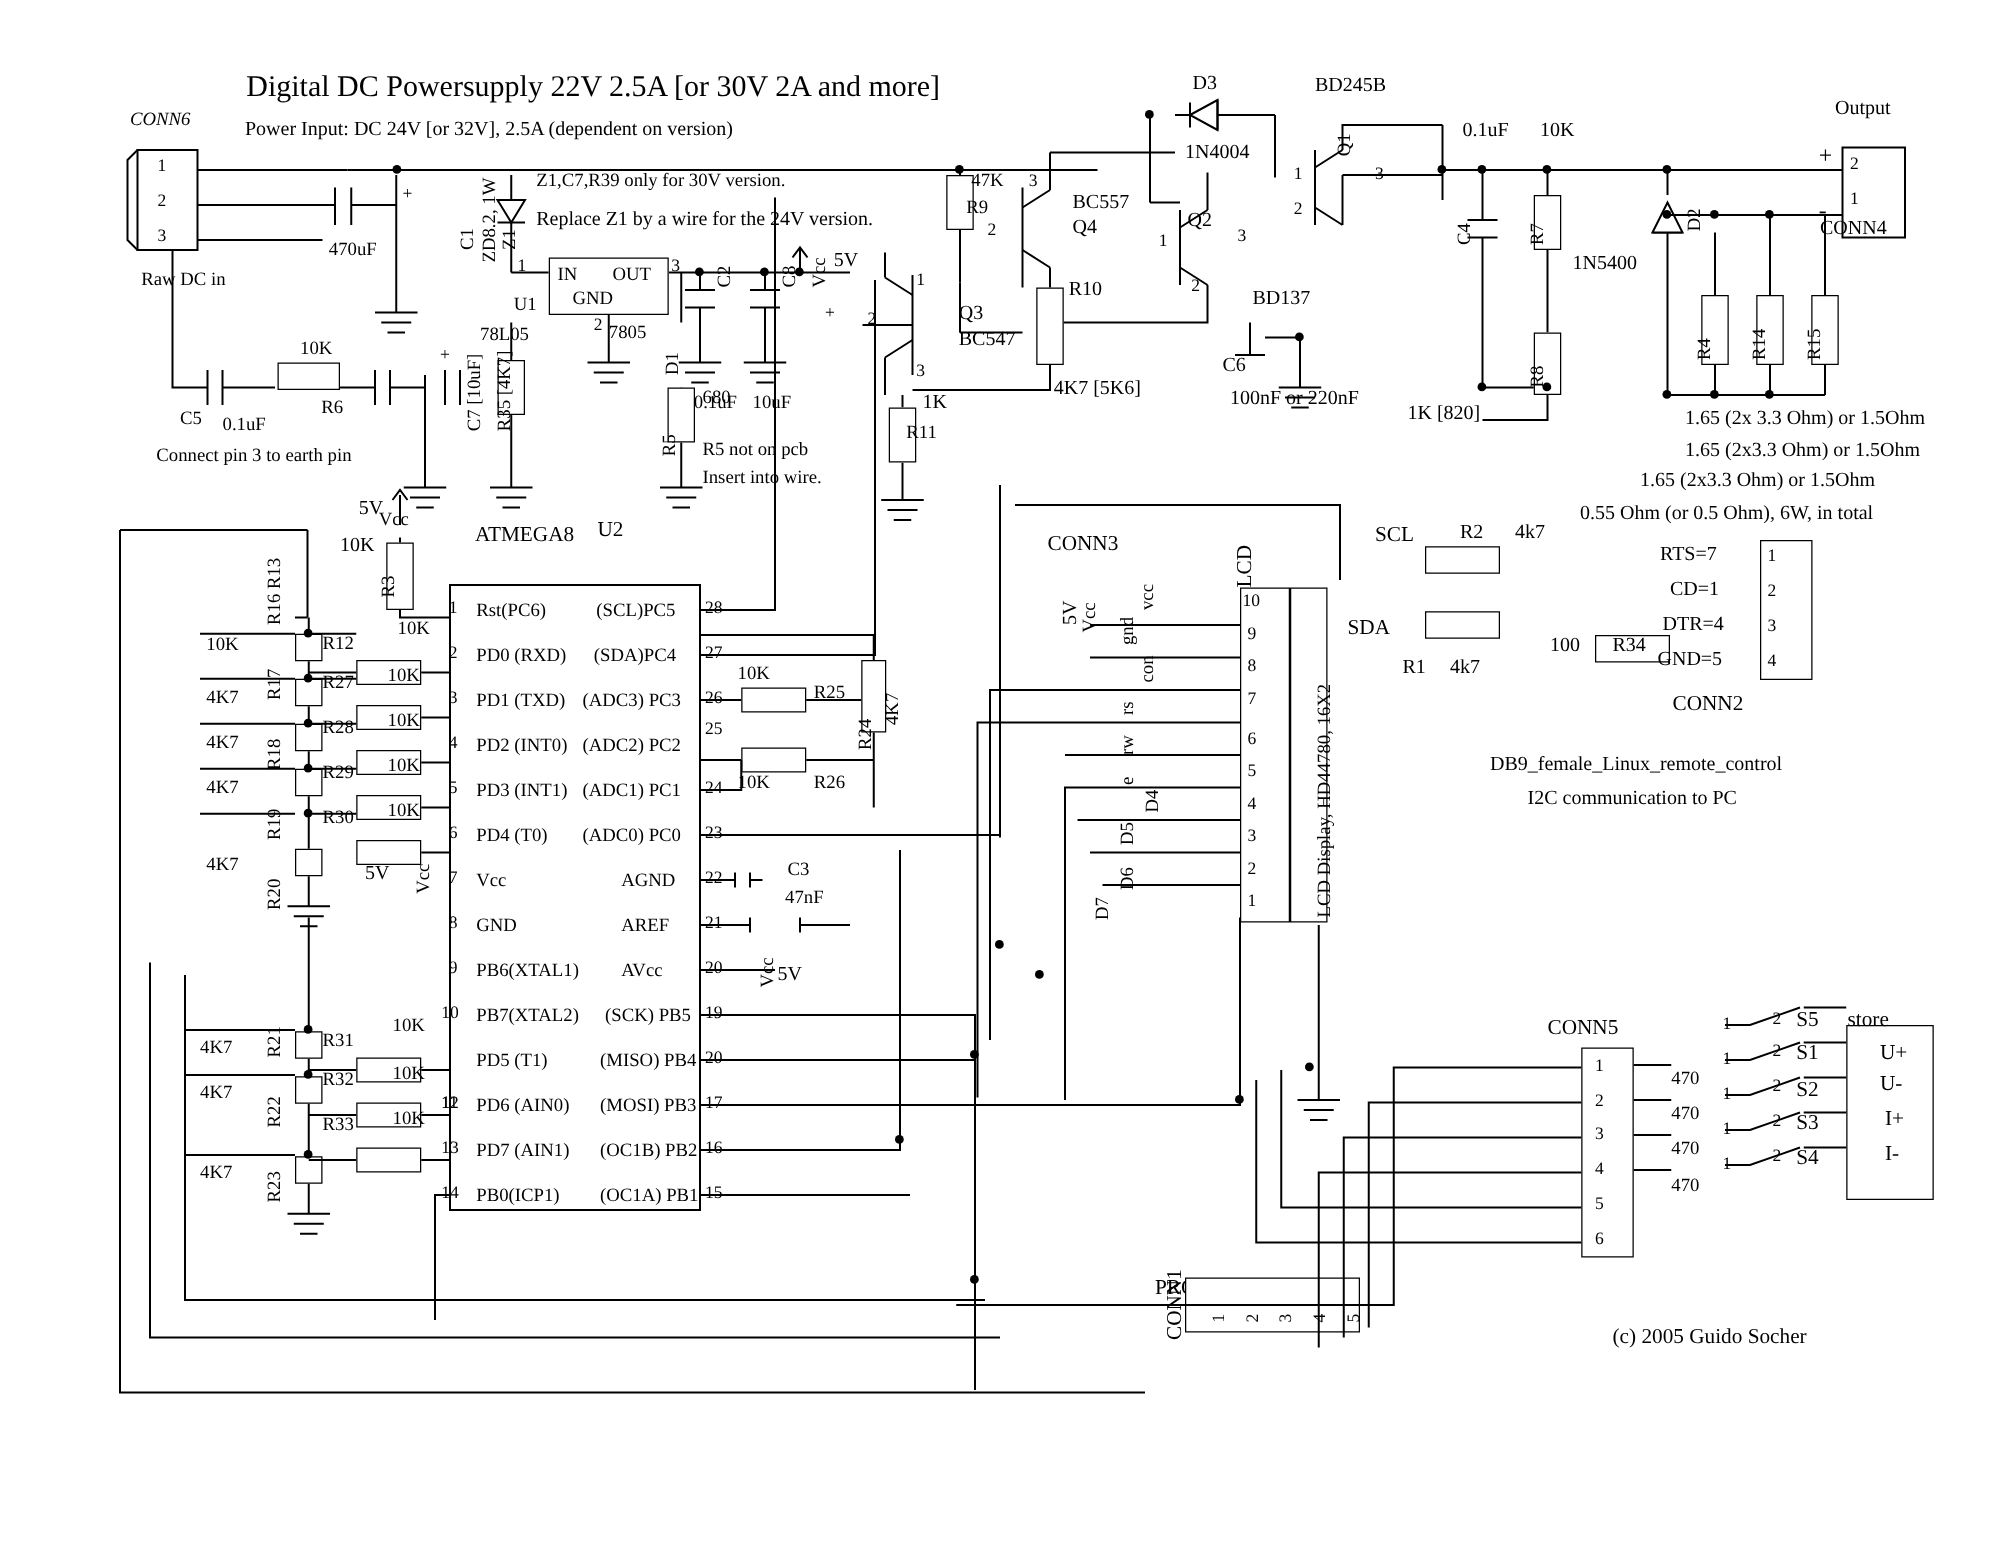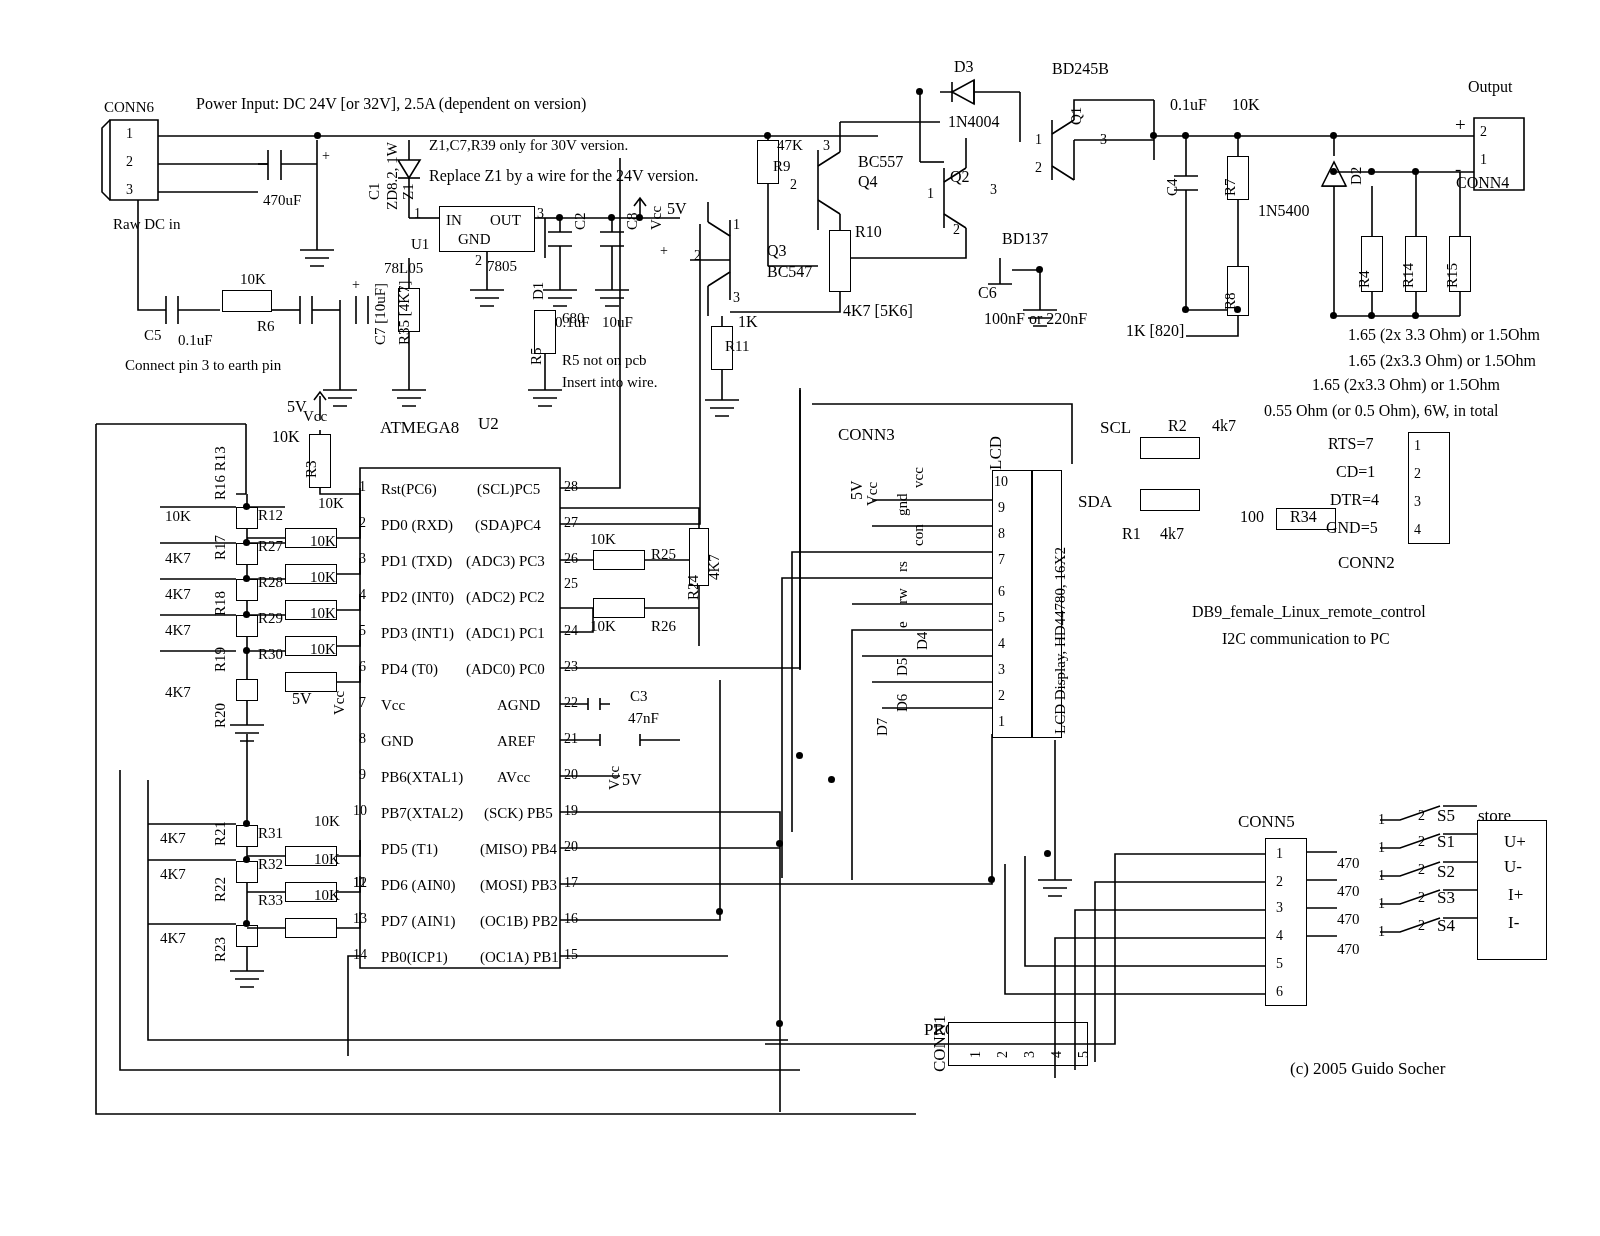--- a/index.html
+++ b/index.html
@@ -167,23 +167,24 @@
     <path d="M96 424 h150"></path>
     <path d="M246 424 v70"></path>
     <path d="M320 420 v-24 M314 400 l6 -8 l6 8"></path>
     <path d="M320 430 v28"></path>
     <path d="M320 488 v6 h40"></path>
 
     <path d="M360 468 h200 v500 h-200 z"></path>
   </g>
 </svg>
 
+<div class="t f20" style="left:197px;top:57px;">Digital DC Powersupply 22V 2.5A [or 30V 2A and more]</div>
 <div class="t f14" style="left:196px;top:95px;">Power Input: DC 24V [or 32V], 2.5A (dependent on version)</div>
 
-<div class="t f13" style="left:104px;top:99px;">CONN6</div>
+<div class="t f13" style="left:104px;top:88px;font-style:italic;">CONN6</div>
 <div class="t f12" style="left:126px;top:126px;">1</div>
 <div class="t f12" style="left:126px;top:154px;">2</div>
 <div class="t f12" style="left:126px;top:182px;">3</div>
 <div class="t f13" style="left:113px;top:216px;">Raw DC in</div>
 <div class="t f13" style="left:125px;top:357px;">Connect pin 3 to earth pin</div>
 
 <div class="t f13" style="left:263px;top:192px;">470uF</div>
 <div class="t f12" style="left:322px;top:148px;">+</div>
 <div class="t f13 rot90" style="left:366px;top:200px;">C1</div>
 

